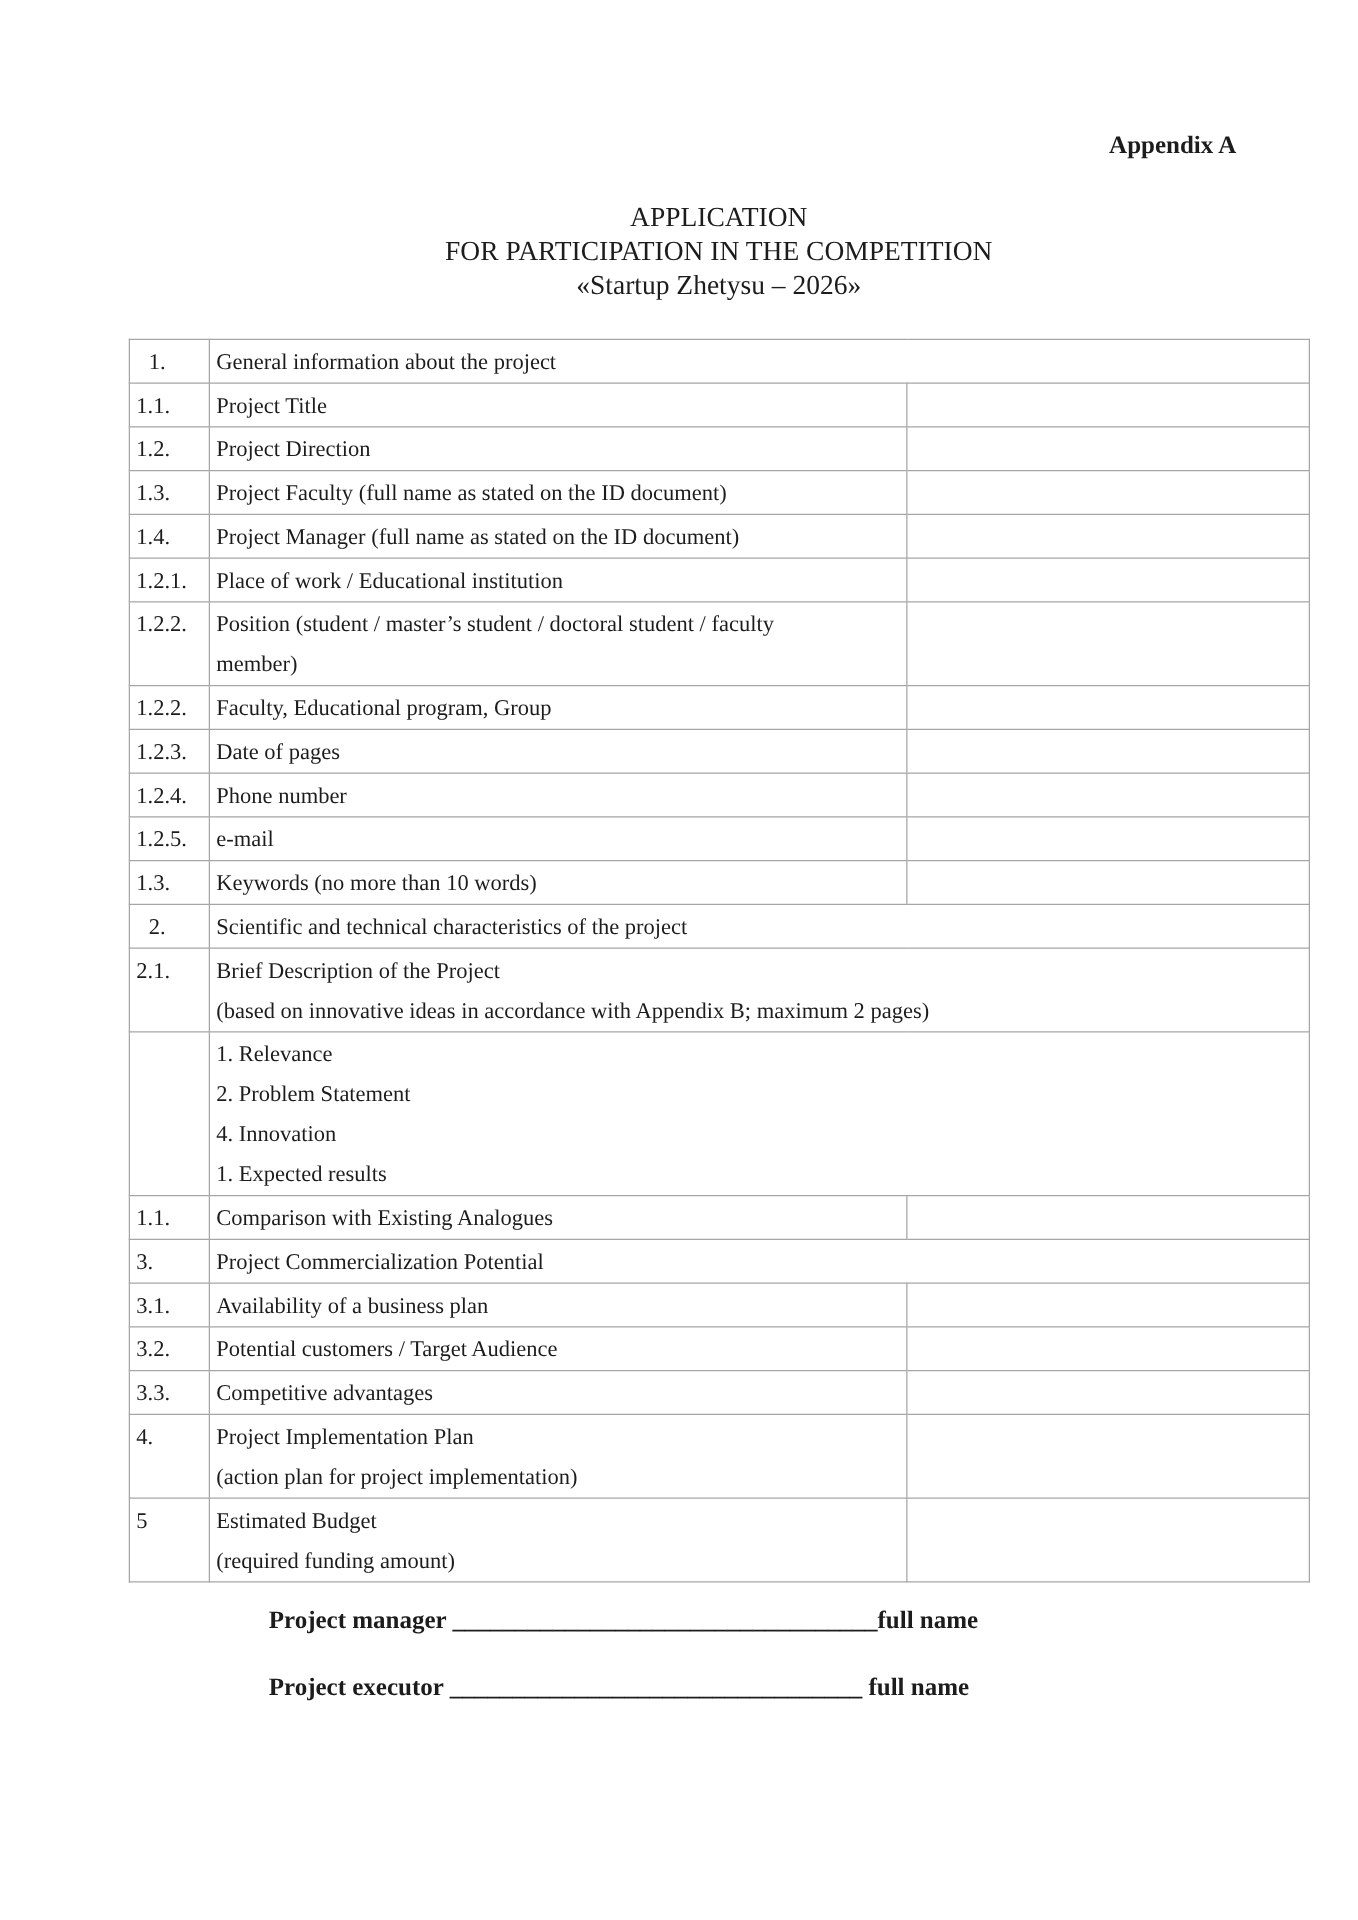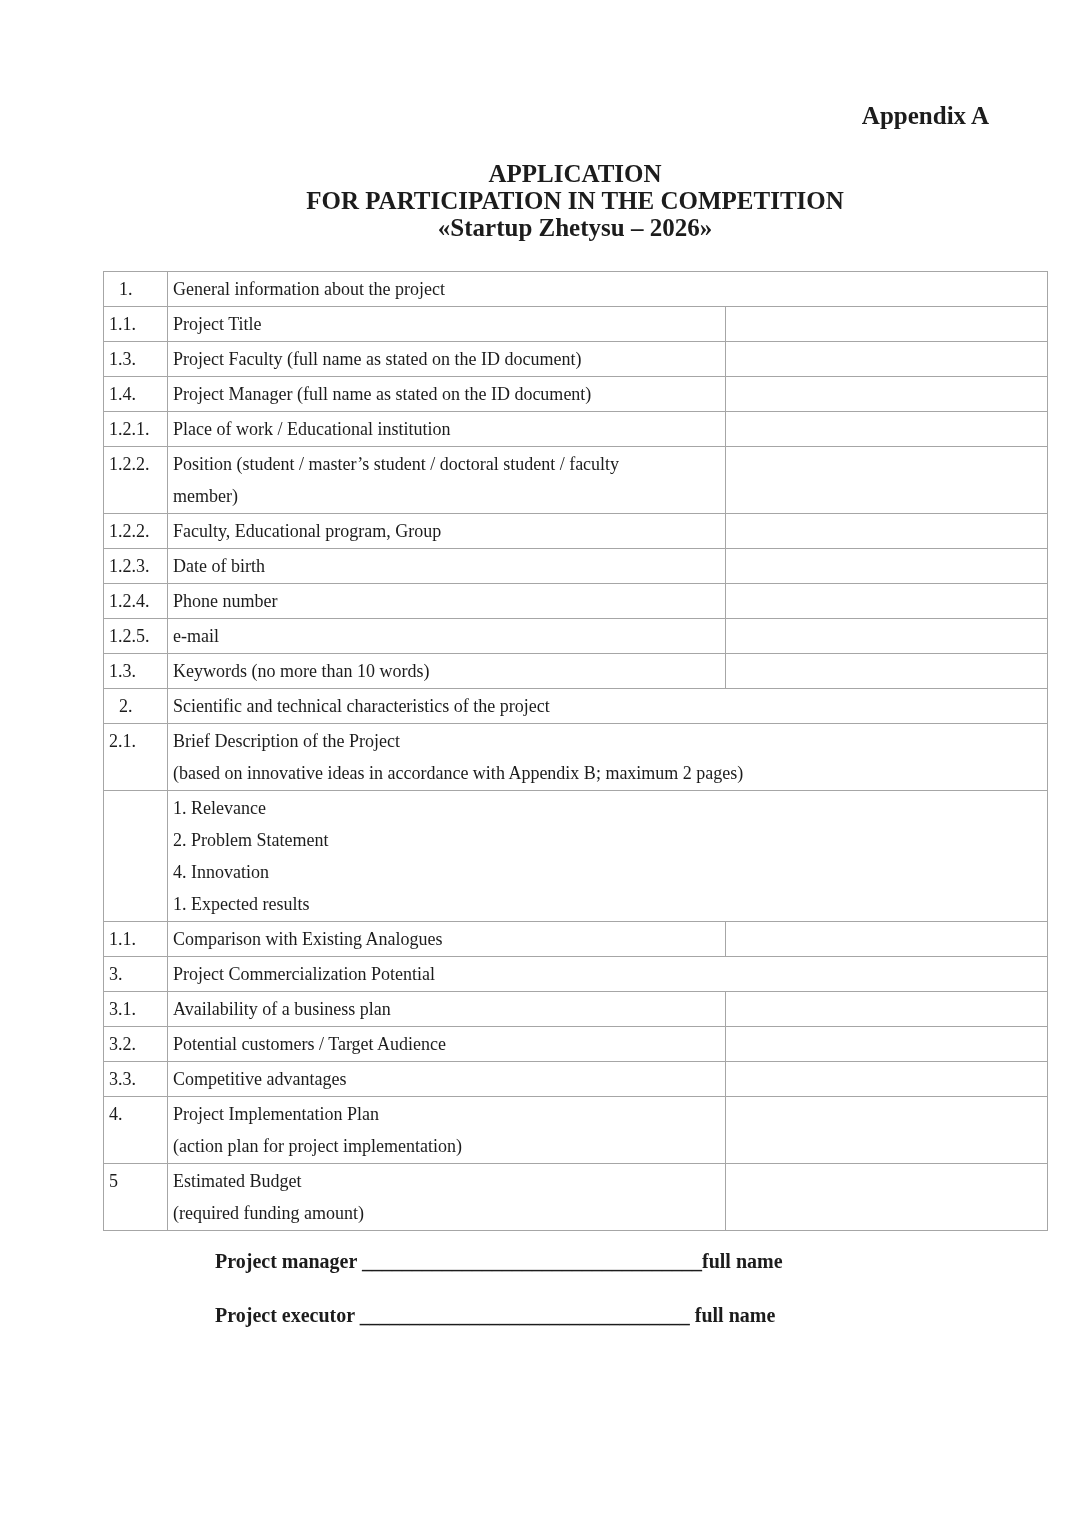--- a/index.html
+++ b/index.html
@@ -17,28 +17,28 @@
   }
   .content {
     padding: 103px 39px 0 103px; 
     box-sizing: border-box;
     width: 1086px;
   }
   .appendix {
     text-align: right;
     padding-right: 58px;
     font-weight: bold;
-    font-size: 25px;
+    font-size: 20px;
     line-height: 26px;
   }
   .title-block {
     margin-top: 31px;
     text-align: center;
-    font-weight: bold;
-    font-size: 25px;
+    font-weight: normal;
+    font-size: 22px;
     line-height: 27px;
   }
   table.app-table {
     border-collapse: collapse;
     width: 944px;
     margin-top: 30px;
     table-layout: fixed;
   }
   table.app-table td {
     border: 1px solid #a6a6a6;
@@ -87,20 +87,27 @@
         </td>
       </tr>
       <tr>
         <td class="num">1.1.</td>
         <td class="label">
           <div>Project Title</div>
         </td>
         <td class="value"></td>
       </tr>
       <tr>
+        <td class="num">1.2.</td>
+        <td class="label">
+          <div>Project Direction</div>
+        </td>
+        <td class="value"></td>
+      </tr>
+      <tr>
         <td class="num">1.3.</td>
         <td class="label">
           <div>Project Faculty (full name as stated on the ID document)</div>
         </td>
         <td class="value"></td>
       </tr>
       <tr>
         <td class="num">1.4.</td>
         <td class="label">
           <div>Project Manager (full name as stated on the ID document)</div>
@@ -125,21 +132,21 @@
       <tr>
         <td class="num">1.2.2.</td>
         <td class="label">
           <div>Faculty, Educational program, Group</div>
         </td>
         <td class="value"></td>
       </tr>
       <tr>
         <td class="num">1.2.3.</td>
         <td class="label">
-          <div>Date of birth</div>
+          <div>Date of pages</div>
         </td>
         <td class="value"></td>
       </tr>
       <tr>
         <td class="num">1.2.4.</td>
         <td class="label">
           <div>Phone number</div>
         </td>
         <td class="value"></td>
       </tr>

